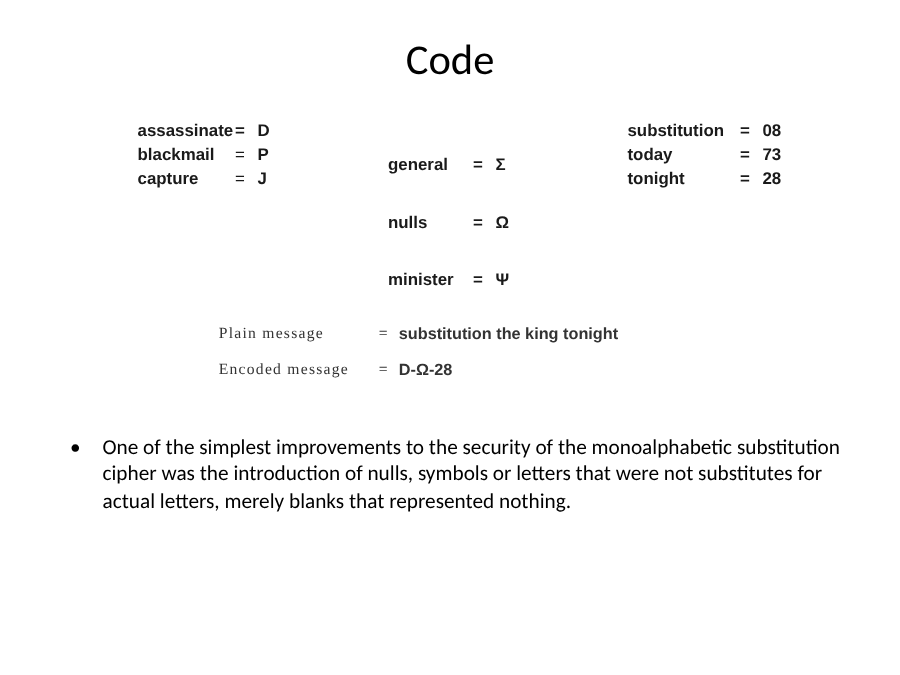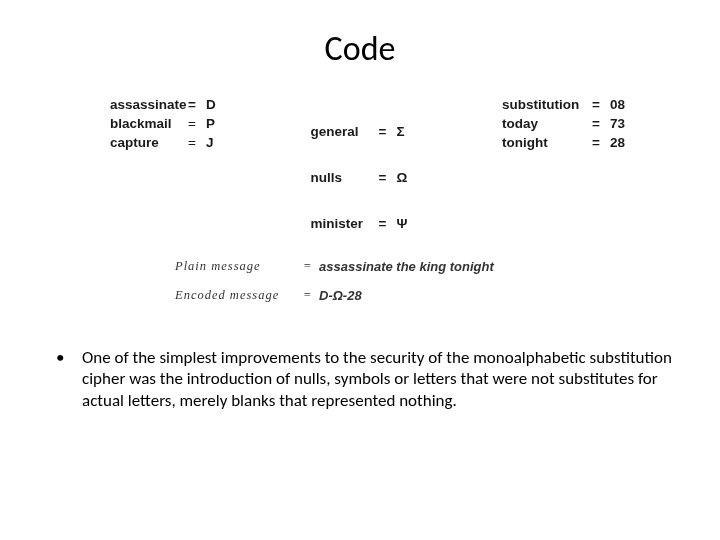--- a/index.html
+++ b/index.html
@@ -13,21 +13,21 @@
   .eq { }
   .val { display: inline-block; }
   .c1 .word { width: 78px; }
   .c1 .eq { width: 18px; }
   .c2 .word { width: 68px; margin-top: 27px; }
   .c2 .eq { width: 18px; }
   .c3 .word { width: 90px; }
   .c3 .eq { width: 18px; }
   .bold { font-weight: 700; }
   .messages { font-family: "Times New Roman", Georgia, serif; font-size: 12.5px; color: #333; padding-left: 135px; margin-bottom: 44px; letter-spacing: 0.4px; }
-  .msg-row { display: flex; margin-bottom: 14px; align-items: center; font-style: italic; }
+  .msg-row { display: flex; margin-bottom: 14px; align-items: center; }
   .msg-label { width: 128px; letter-spacing: 1px; }
   .msg-eq { width: 16px; }
   .msg-val { font-family: "Lucida Sans", "Trebuchet MS", Arial, sans-serif; letter-spacing: 0; font-size: 13px; }
   .bullet-block { font-size: 17px; line-height: 1.25; padding: 0 8px 0 16px; }
   .bullet-row { display: flex; }
   .bullet-dot { width: 26px; flex-shrink: 0; }
   .bullet-text { }
 </style>
 </head>
 <body>
@@ -89,21 +89,21 @@
         <span class="eq bold">=</span>
         <span class="val bold">28</span>
       </div>
     </div>
   </div>
 
   <div class="messages">
     <div class="msg-row">
       <span class="msg-label">Plain message</span>
       <span class="msg-eq">=</span>
-      <span class="msg-val bold">assassinate the king tonight</span>
+      <span class="msg-val bold">substitution the king tonight</span>
     </div>
     <div class="msg-row">
       <span class="msg-label">Encoded message</span>
       <span class="msg-eq">=</span>
       <span class="msg-val bold">D-Ω-28</span>
     </div>
   </div>
 
   <div class="bullet-block">
     <div class="bullet-row">

